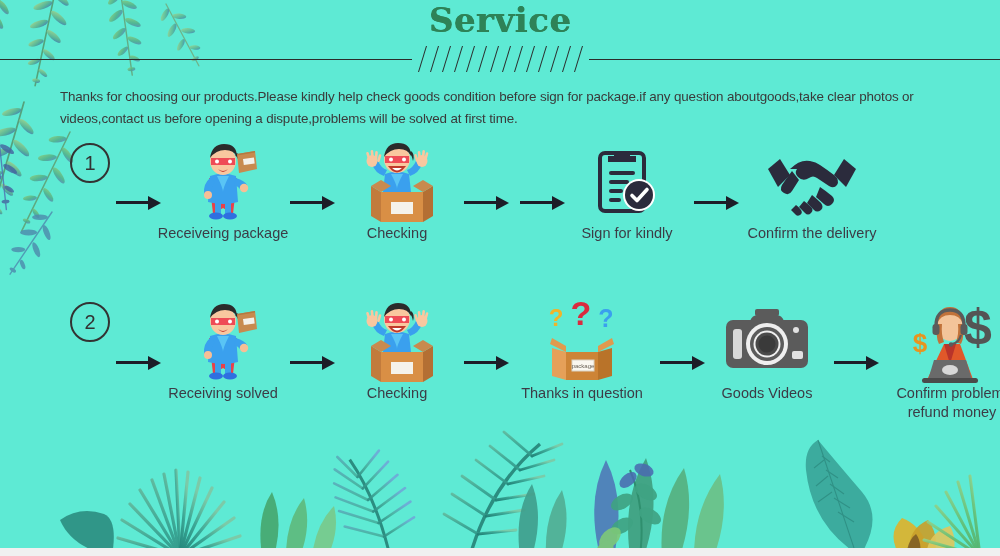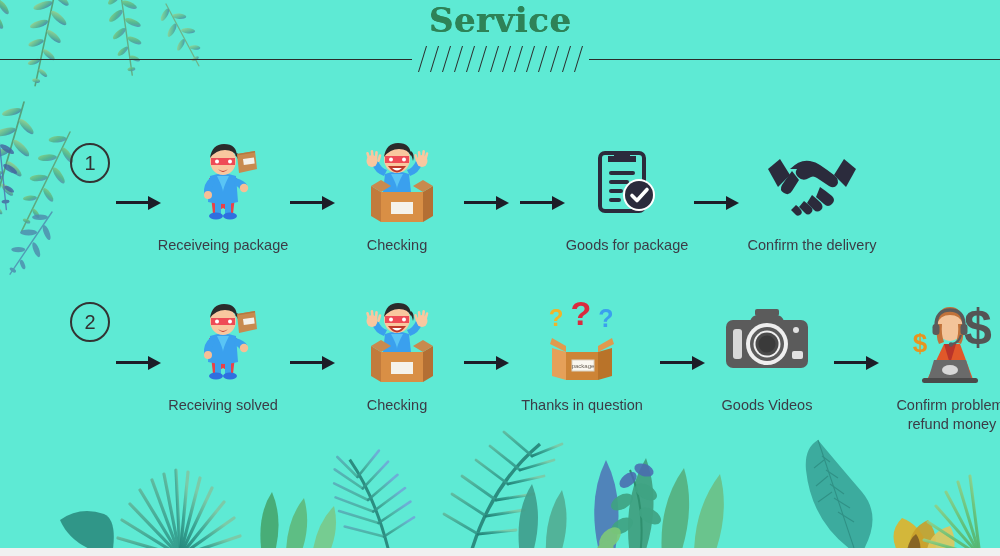--- a/index.html
+++ b/index.html
@@ -126,21 +126,21 @@
     display: flex;
     flex-direction: column;
     align-items: center;
     width: 118px;
   }
   .step .icon-wrap {
     height: 84px;
     display: flex; align-items: center; justify-content: center;
   }
   .step .label {
-    margin-top: 12px;
+    margin-top: 0;
     font-size: 14.5px;
     color: #3c3c46;
     text-align: center;
     line-height: 19px;
     white-space: nowrap;
   }
   .step .label.two-line { white-space: normal; width: 132px; }
 
   
   .step.wide { width: 140px; }
@@ -321,20 +321,21 @@
         <i></i>
         <i></i>
         <i></i>
         <i></i>
         <i></i>
         <i></i>
       </div>
     <div class="rule"></div>
   </div>
 
+  <div class="intro">Thanks for choosing our products.Please kindly help check goods condition before sign for package.if any question aboutgoods,take clear photos or videos,contact us before opening a dispute,problems will be solved at first time.</div>
 
   <div class="row" id="row1">
     <div class="rownum">1</div>
     <div class="steps">
 
       <div class="arrow">
           <span class="shaft"></span>
           <span class="head"></span>
         </div>
 
@@ -443,21 +444,21 @@
             <path d="M18 4 h16 v5 h6 v6 h-28 v-6 h6 Z" fill="#2b2b3c"></path>
             <rect x="13" y="24" width="26" height="4" rx="2" fill="#2b2b3c"></rect>
             <rect x="13" y="33" width="20" height="4" rx="2" fill="#2b2b3c"></rect>
             <rect x="13" y="42" width="14" height="4" rx="2" fill="#2b2b3c"></rect>
             <rect x="13" y="51" width="12" height="4" rx="2" fill="#2b2b3c"></rect>
             <circle cx="43" cy="48" r="16" fill="#fff"></circle>
             <circle cx="43" cy="48" r="14" fill="#2b2b3c"></circle>
             <path d="M36 48.5 L41 53.5 L51 42.5" fill="none" stroke="#fff" stroke-width="3.6" stroke-linecap="round" stroke-linejoin="round"></path>
           </svg>
         </div>
-        <div class="label">Goods for package</div>
+        <div class="label">Sign for kindly</div>
       </div>
 
       <div class="arrow">
           <span class="shaft"></span>
           <span class="head"></span>
         </div>
 
       <div class="step wide">
         <div class="icon-wrap">
           <svg width="100" height="70" viewBox="0 0 100 70">

